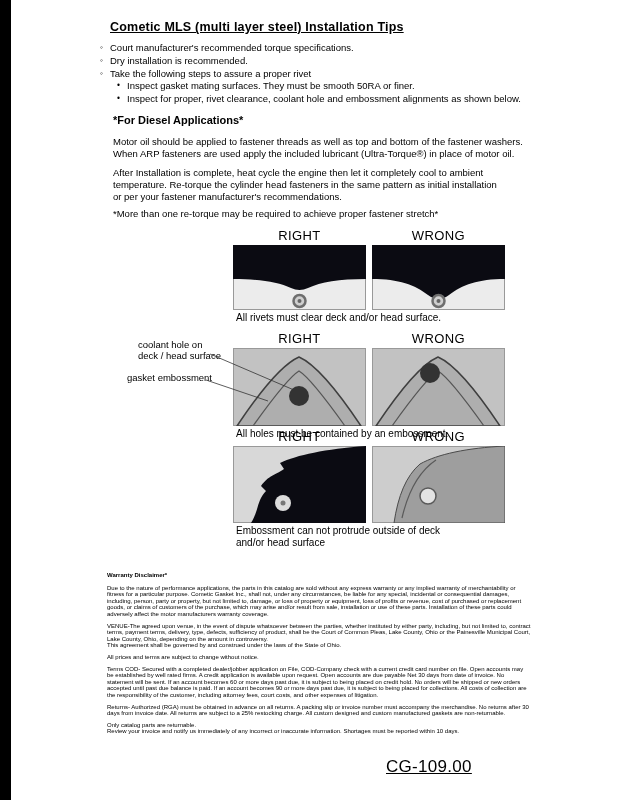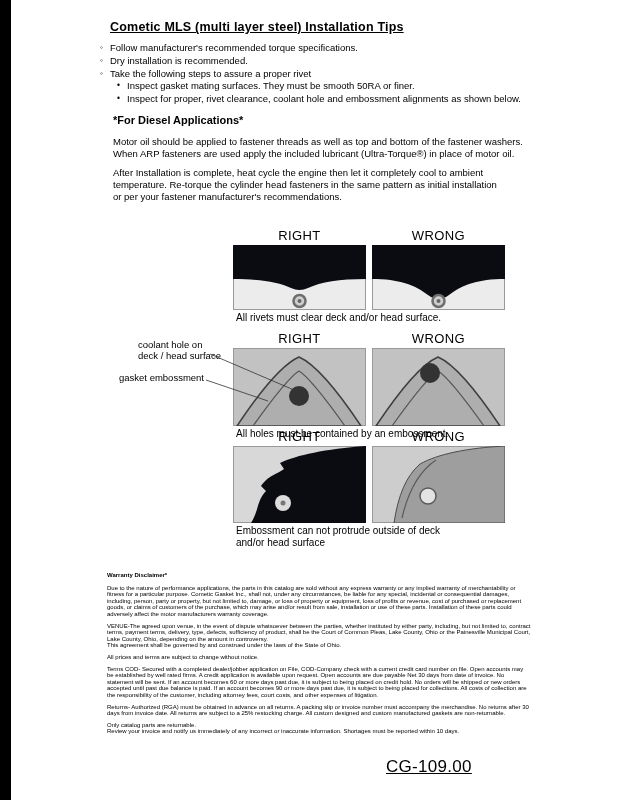--- a/index.html
+++ b/index.html
@@ -94,21 +94,21 @@
     padding-left: 3px;
     white-space: pre-line;
   }
   .dlabel {
     position: absolute;
     font-size: 9.5px;
     line-height: 10.5px;
     white-space: pre-line;
   }
   #label-coolant { left: 138px; top: 340px; }
-  #label-emboss  { left: 119px; top: 373px; }
+  #label-emboss  { left: 127px; top: 373px; }
   #leader-lines  { position: absolute; left: 206px; top: 346px; }
 
   .disclaimer {
     position: absolute;
     left: 107px; top: 572px;
     width: 424px;
     font-size: 6px;
     line-height: 6.6px;
   }
   .disclaimer h3 {
@@ -132,21 +132,21 @@
 <body>
 
 <div class="page">
   <div class="scan-edge"></div>
 
   <h1 class="title">Cometic MLS (multi layer steel) Installation Tips</h1>
 
   <div class="bullets">
     <div class="b-item">
       <span class="b-marker">◦</span>
-      <span>Follow manufacturer's recommended torque specifications.</span>
+      <span>Court manufacturer's recommended torque specifications.</span>
     </div>
     <div class="b-item">
       <span class="b-marker">◦</span>
       <span>Dry installation is recommended.</span>
     </div>
     <div class="b-item">
       <span class="b-marker">◦</span>
       <span>Take the following steps to assure a proper rivet</span>
     </div>
     <div class="b-item sub">
@@ -158,20 +158,21 @@
       <span>Inspect for proper, rivet clearance, coolant hole and embossment alignments as shown below.</span>
     </div>
   </div>
 
   <h2 class="diesel-heading">*For Diesel Applications*</h2>
   <p class="para p1">Motor oil should be applied to fastener threads as well as top and bottom of the fastener washers.
 When ARP fasteners are used apply the included lubricant (Ultra-Torque®) in place of motor oil.</p>
   <p class="para p2">After Installation is complete, heat cycle the engine then let it completely cool to ambient
 temperature. Re-torque the cylinder head fasteners in the same pattern as initial installation
 or per your fastener manufacturer's recommendations.</p>
+  <p class="para p3">*More than one re-torque may be required to achieve proper fastener stretch*</p>
 
   <div class="drow" id="row1">
     <div class="dheaders">
       <span class="dhead">RIGHT</span>
       <span class="dhead">WRONG</span>
     </div>
     <div class="dpanels">
       <svg width="133" height="65">
         <rect x="0.5" y="0.5" width="132" height="64" fill="#ececec" stroke="#999"></rect>
         <path d="M0,0 H133 V34 C106,34 88,37 75,43 Q66.5,47 58,43 C45,37 27,34 0,34 Z" fill="#0b0b12"></path>

